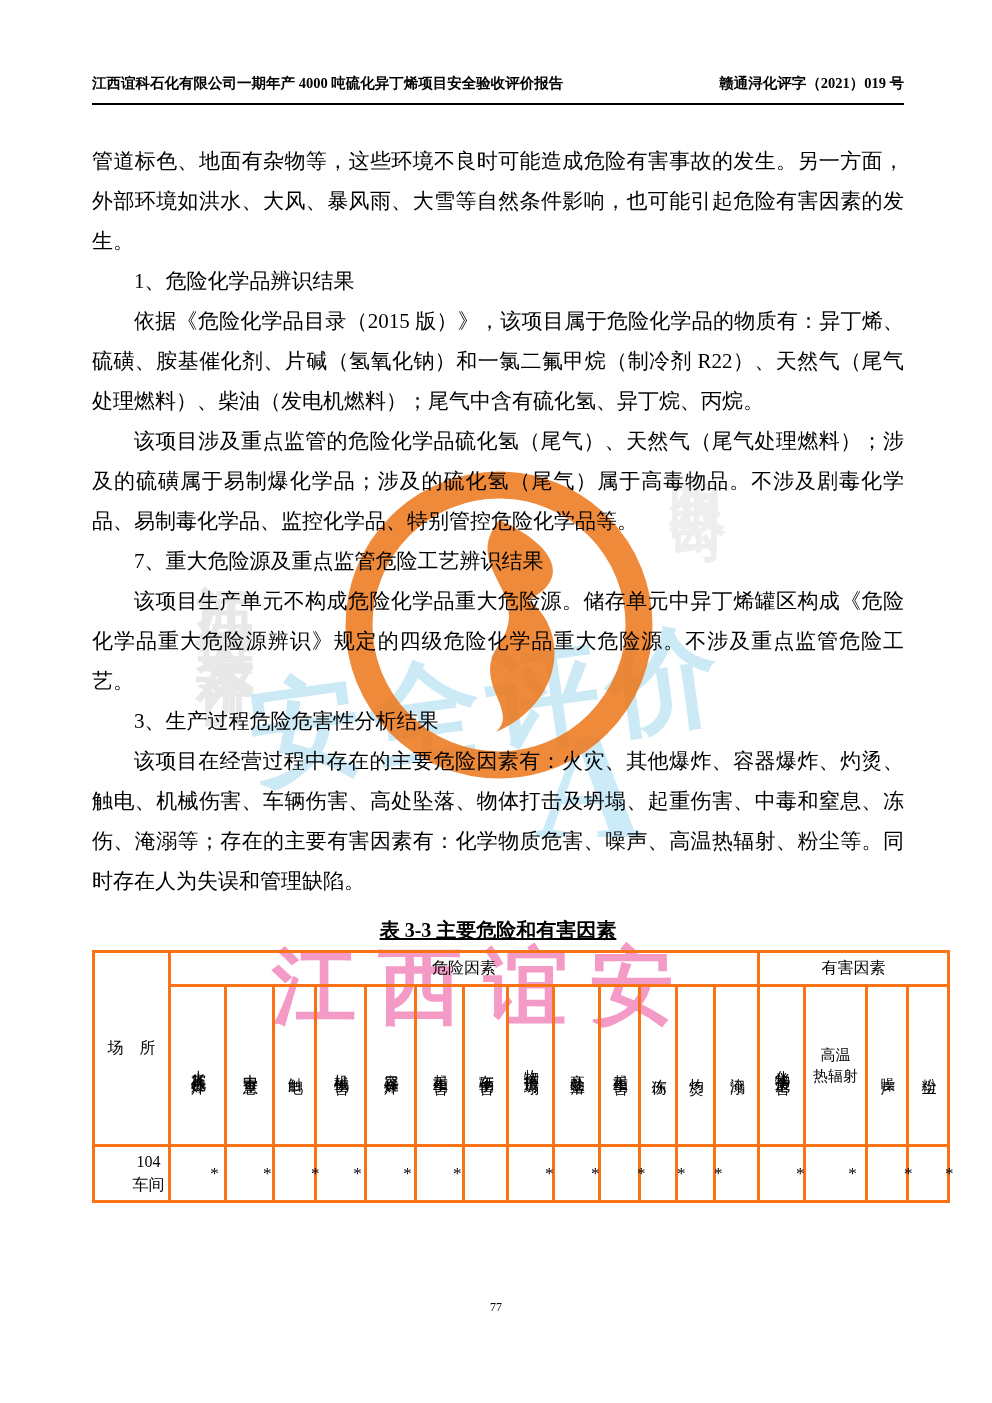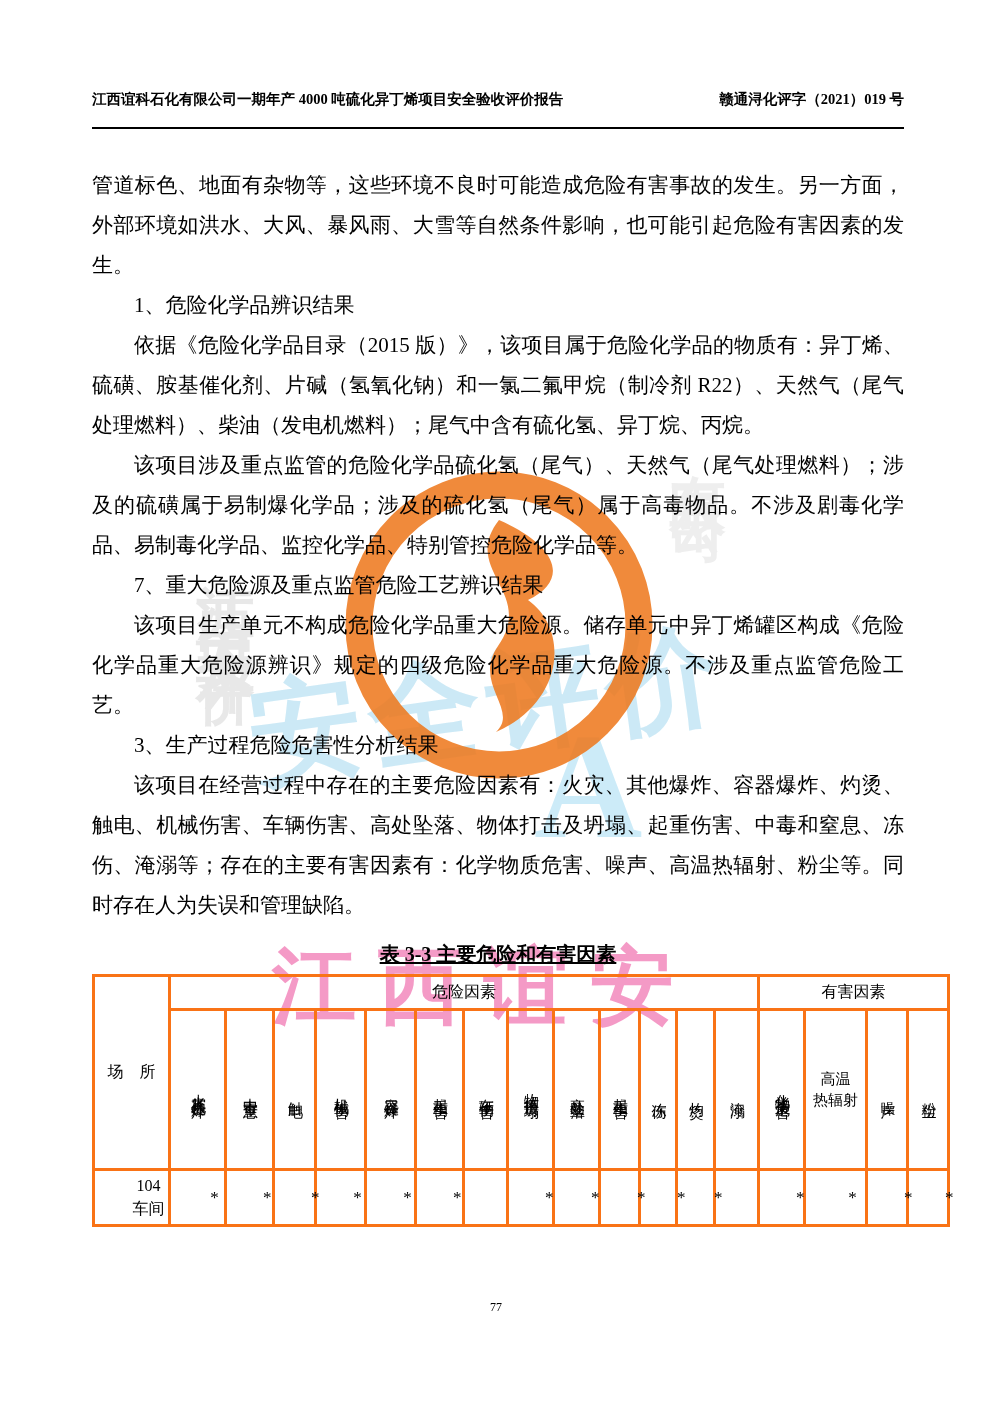--- a/index.html
+++ b/index.html
@@ -38,24 +38,24 @@
     font-size:84px; font-weight:bold; letter-spacing:22px;
     color:#ec4899; opacity:.55; white-space:nowrap;
   }
 
   
   .content { position:absolute; left:92px; top:74px; width:812px; z-index:2; }
 
   .header {
     display:flex; justify-content:space-between; align-items:flex-end;
     font-size:14.5px; font-weight:bold;
-    padding-bottom:18px; border-bottom:2px solid #000;
+    padding-bottom:10px; border-bottom:2px solid #000;
   }
   .header .ht-left { max-width:620px; }
-  .header .ht-right { white-space:nowrap;margin-top:16px; }
+  .header .ht-right { white-space:nowrap; }
 
   .bodytext { margin-top:36px; font-size:21px; line-height:40px; }
   .bodytext p { text-align:justify; }
   p.ind { text-indent:2em; }
 
   h2.section {
     font-size:22px; font-weight:bold;
     margin:30px 0 6px 0; line-height:40px;
   }
 

